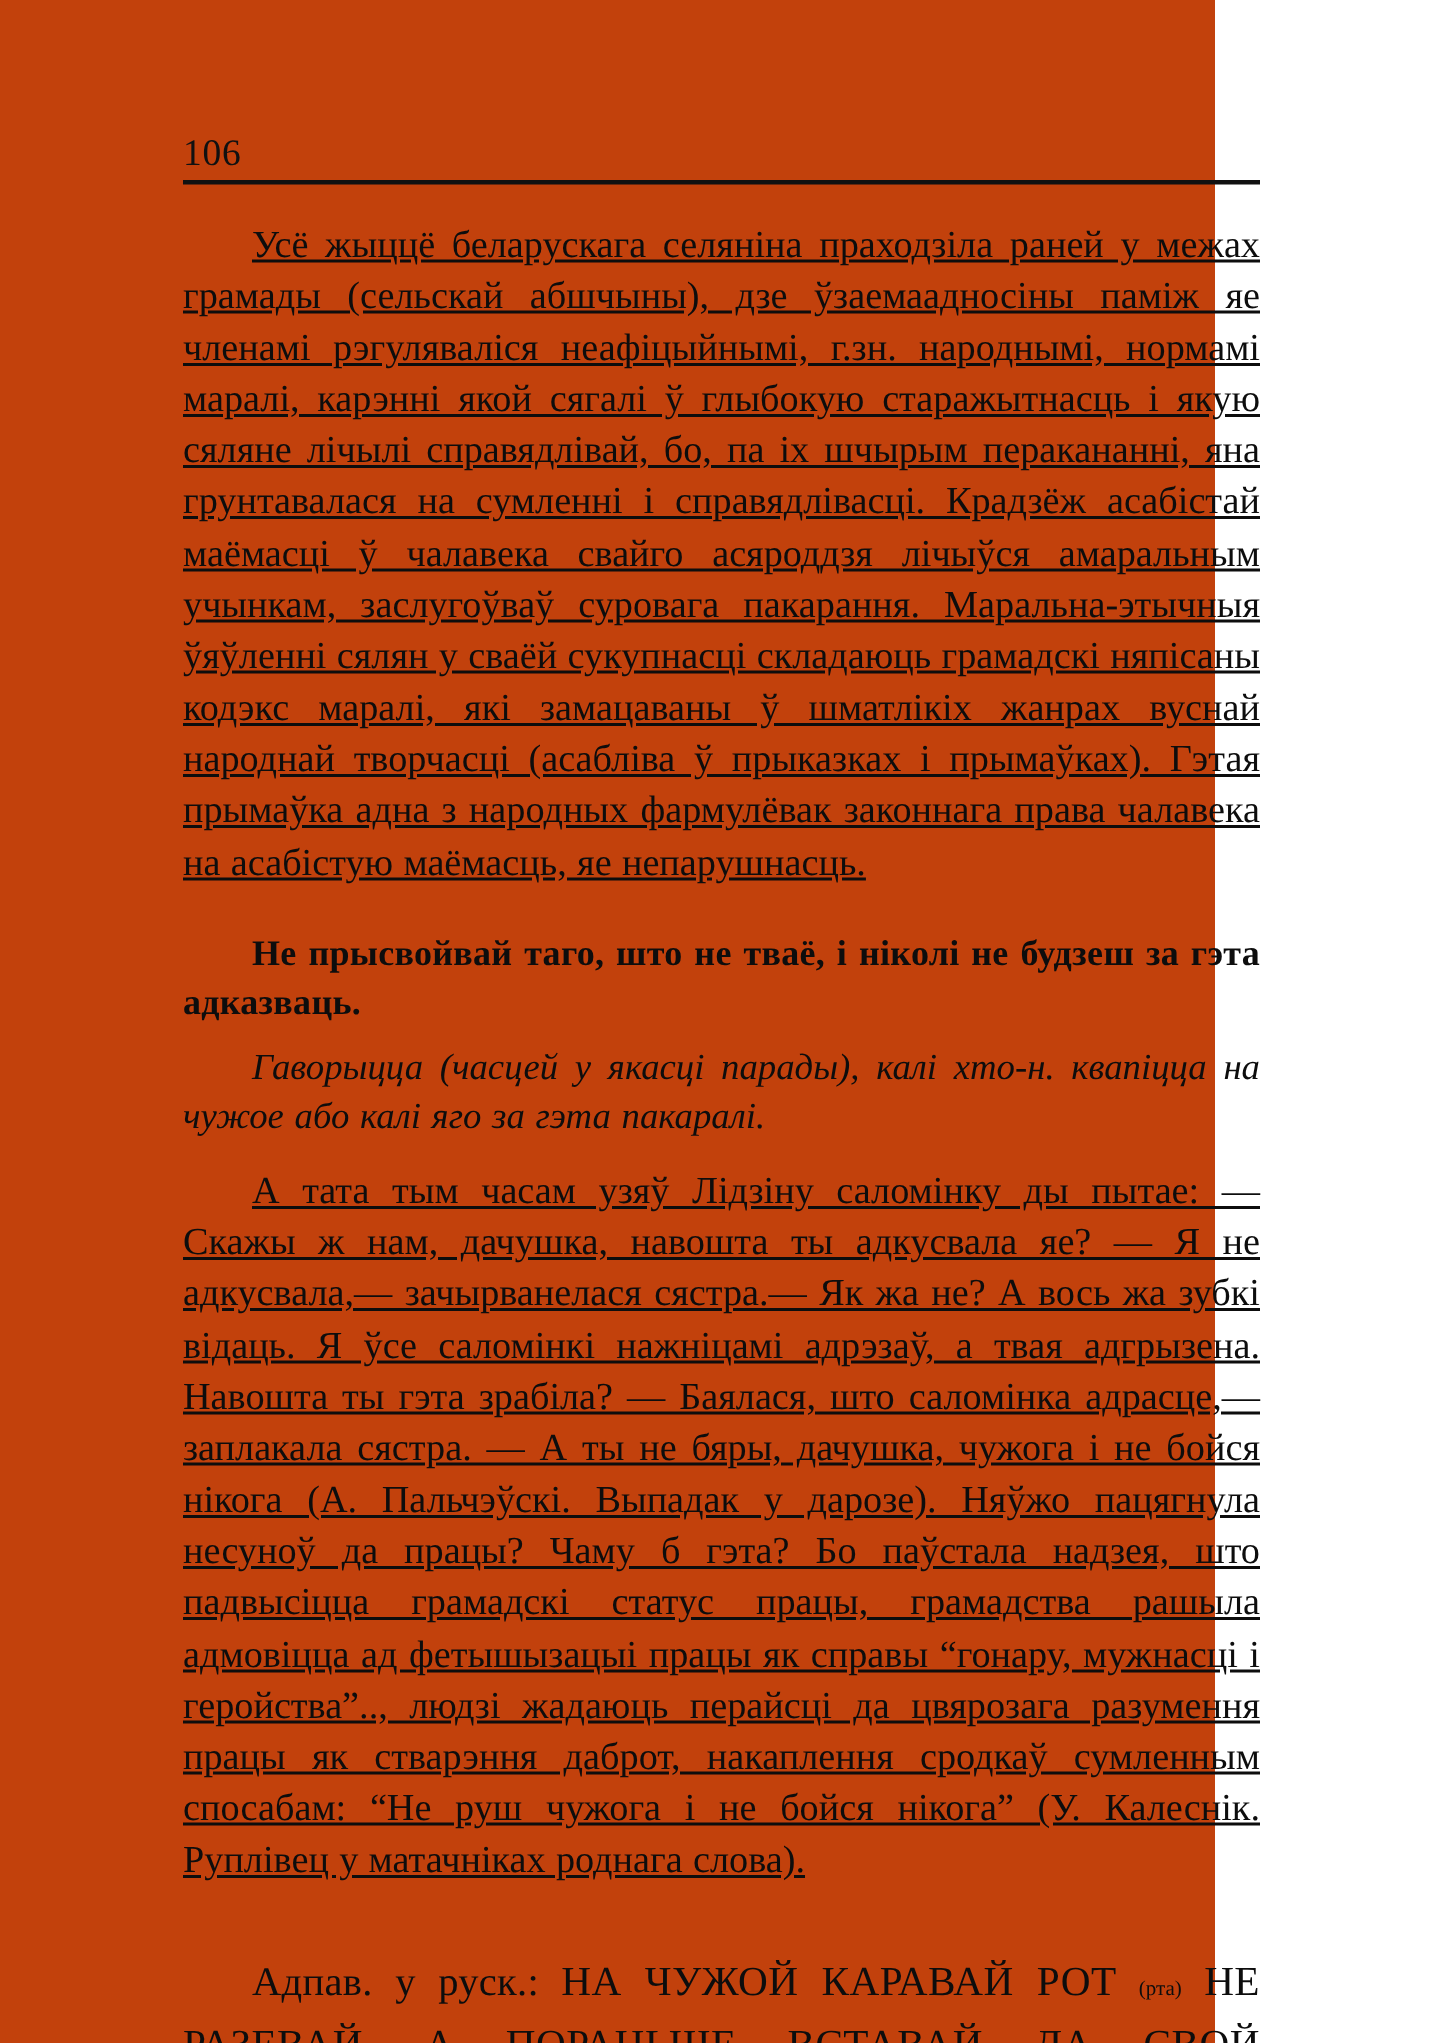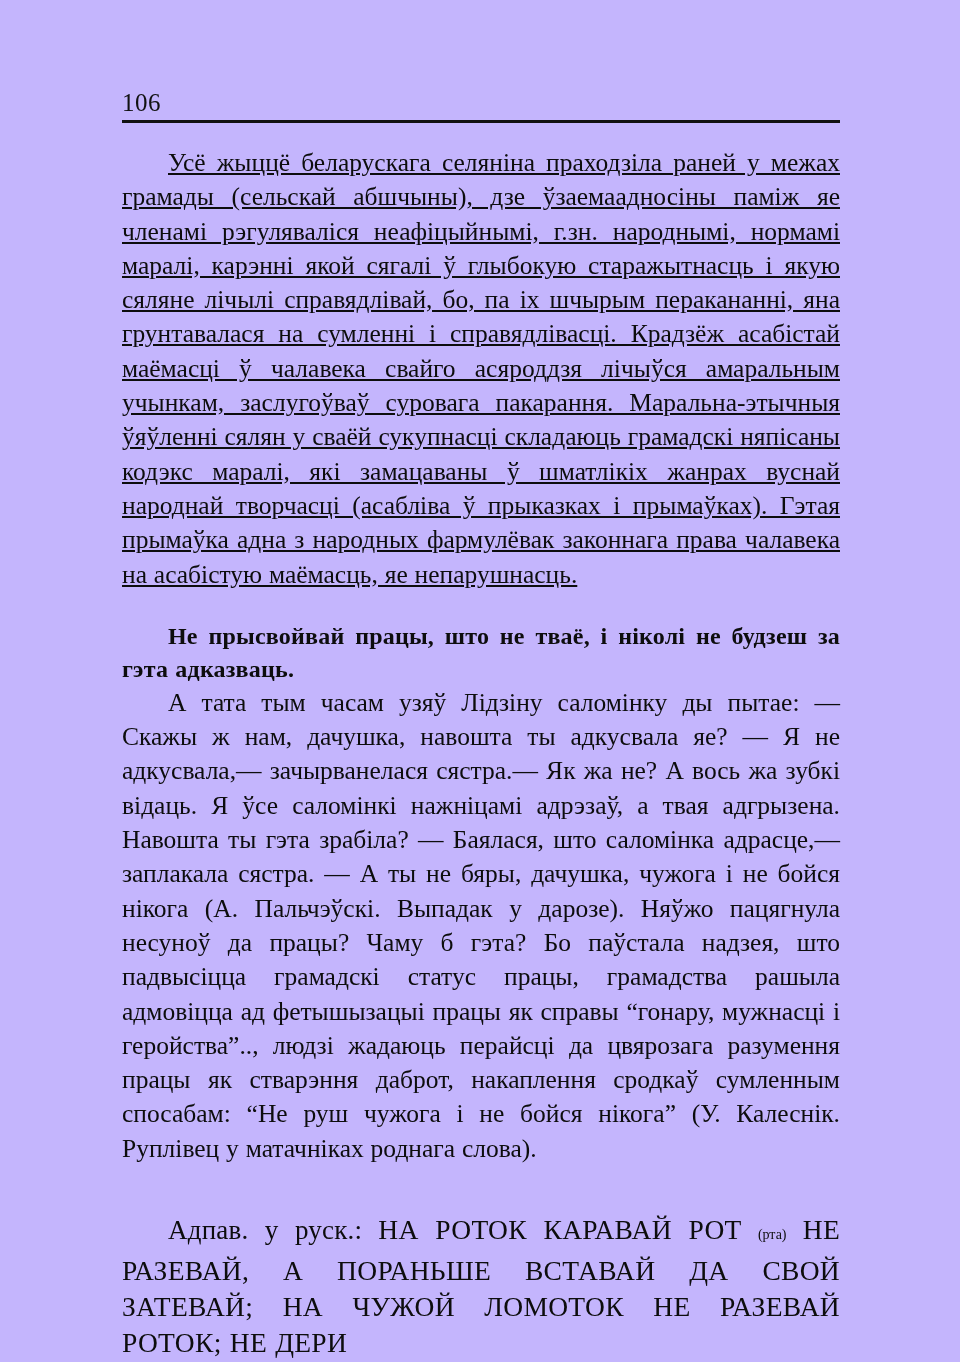--- a/index.html
+++ b/index.html
@@ -13,23 +13,23 @@
     position: relative;
     font-family: "Liberation Serif", "DejaVu Serif", serif;
     color: #0d0d0d;
     overflow: hidden;
   }
 
   .page {
     position: absolute;
     left: 0;
     top: 0;
-    width: 960px;
+    width: 810px;
     height: 1362px;
-    background: #c4b5fd;
+    background: #c2410c;
   }
 
   
   .header-zone {
     position: absolute;
     left: 122px;
     top: 88px;
     width: 718px;
   }
   .folio {
@@ -82,24 +82,26 @@
   .gloss {
     margin-top: 9px;
     font-size: 24.5px;
     line-height: 33px;
     font-style: italic;
     text-indent: 46px;
     word-spacing: 1px;
   }
 
   .example {
+    margin-top: 16px;
     font-size: 25.5px;
     line-height: 34.3px;
     text-indent: 46px;
     word-spacing: 0.5px;
+    text-decoration: underline;
   }
 
   
   .equiv {
     margin-top: 46px;
     font-size: 27px;
     line-height: 36px;
     text-align: justify;
     text-align-last: left;
     text-indent: 46px;
@@ -124,23 +126,24 @@
 
   <div class="header-zone">
     <div class="folio">106</div>
     <div class="header-rule"></div>
   </div>
 
   <div class="column">
 
     <p class="body-par">Усё жыццё беларускага селяніна праходзіла раней у межах грамады (сельскай абшчыны), дзе ўзаемаадносіны паміж яе членамі рэгуляваліся неафіцыйнымі, г.зн. народнымі, нормамі маралі, карэнні якой сягалі ў глыбокую старажытнасць і якую сяляне лічылі справядлівай, бо, па іх шчырым пераканан­ні, яна грунтавалася на сумленні і справядлівасці. Крадзёж асабістай маёмасці ў чалавека свайго асяроддзя лічыўся амаральным учынкам, заслугоўваў суровага пакарання. Маральна-этычныя ўяўленні сялян у сваёй сукупнасці складаюць грамадскі няпісаны кодэкс маралі, які замацаваны ў шматлікіх жанрах вуснай народнай творчасці (асабліва ў прыказках і прымаўках). Гэтая прымаўка адна з народных фармулёвак законнага права чалавека на асабістую маёмасць, яе непарушнасць.</p>
 
-    <p class="proverb">Не прысвойвай працы, што не тваё, і ніколі не будзеш за гэта адказваць.</p>
+    <p class="proverb">Не прысвойвай таго, што не тваё, і ніколі не будзеш за гэта адказваць.</p>
 
+    <p class="gloss">Гаворыцца (часцей у якасці парады), калі хто-н. квапіцца на чужое або калі яго за гэта пакаралі.</p>
 
     <p class="example">А тата тым часам узяў Лідзіну саломінку ды пытае: — Скажы ж нам, дачушка, навошта ты адкусвала яе? — Я не адкусвала,— зачырванелася сястра.— Як жа не? А вось жа зубкі відаць. Я ўсе саломінкі нажніцамі адрэзаў, а твая адгрызена. Навошта ты гэта зрабіла? — Баялася, што саломінка адрасце,— заплакала сястра. — А ты не бяры, дачушка, чужога і не бойся нікога (А. Пальчэўскі. Выпадак у дарозе). Няўжо пацягнула несуноў да працы? Чаму б гэта? Бо паўстала надзея, што падвысіцца грамадскі статус працы, грамадства рашыла адмовіцца ад фетышызацыі працы як справы “гонару, мужнасці і геройства”.., людзі жадаюць перайсці да цвярозага разумення працы як стварэння даброт, накаплення сродкаў сумленным спосабам: “Не руш чужога і не бойся нікога” (У. Калеснік. Руплівец у матачніках роднага слова).</p>
 
     <p class="equiv">
-      <span class="label">Адпав. у руск.:</span><span> </span><span class="caps">НА РОТОК КАРАВАЙ РОТ</span><span> </span><span class="minor">(рта)</span><span> </span><span class="caps">НЕ РАЗЕВАЙ, А ПОРАНЬШЕ ВСТАВАЙ ДА СВОЙ ЗАТЕВАЙ; НА ЧУЖОЙ ЛОМОТОК НЕ РАЗЕВАЙ РОТОК; НЕ ДЕРИ</span>
+      <span class="label">Адпав. у руск.:</span><span> </span><span class="caps">НА ЧУЖОЙ КАРАВАЙ РОТ</span><span> </span><span class="minor">(рта)</span><span> </span><span class="caps">НЕ РАЗЕВАЙ, А ПОРАНЬШЕ ВСТАВАЙ ДА СВОЙ ЗАТЕВАЙ; НА ЧУЖОЙ ЛОМОТОК НЕ РАЗЕВАЙ РОТОК; НЕ ДЕРИ</span>
     </p>
 
   </div>
 </div>
 
 </body></html>

